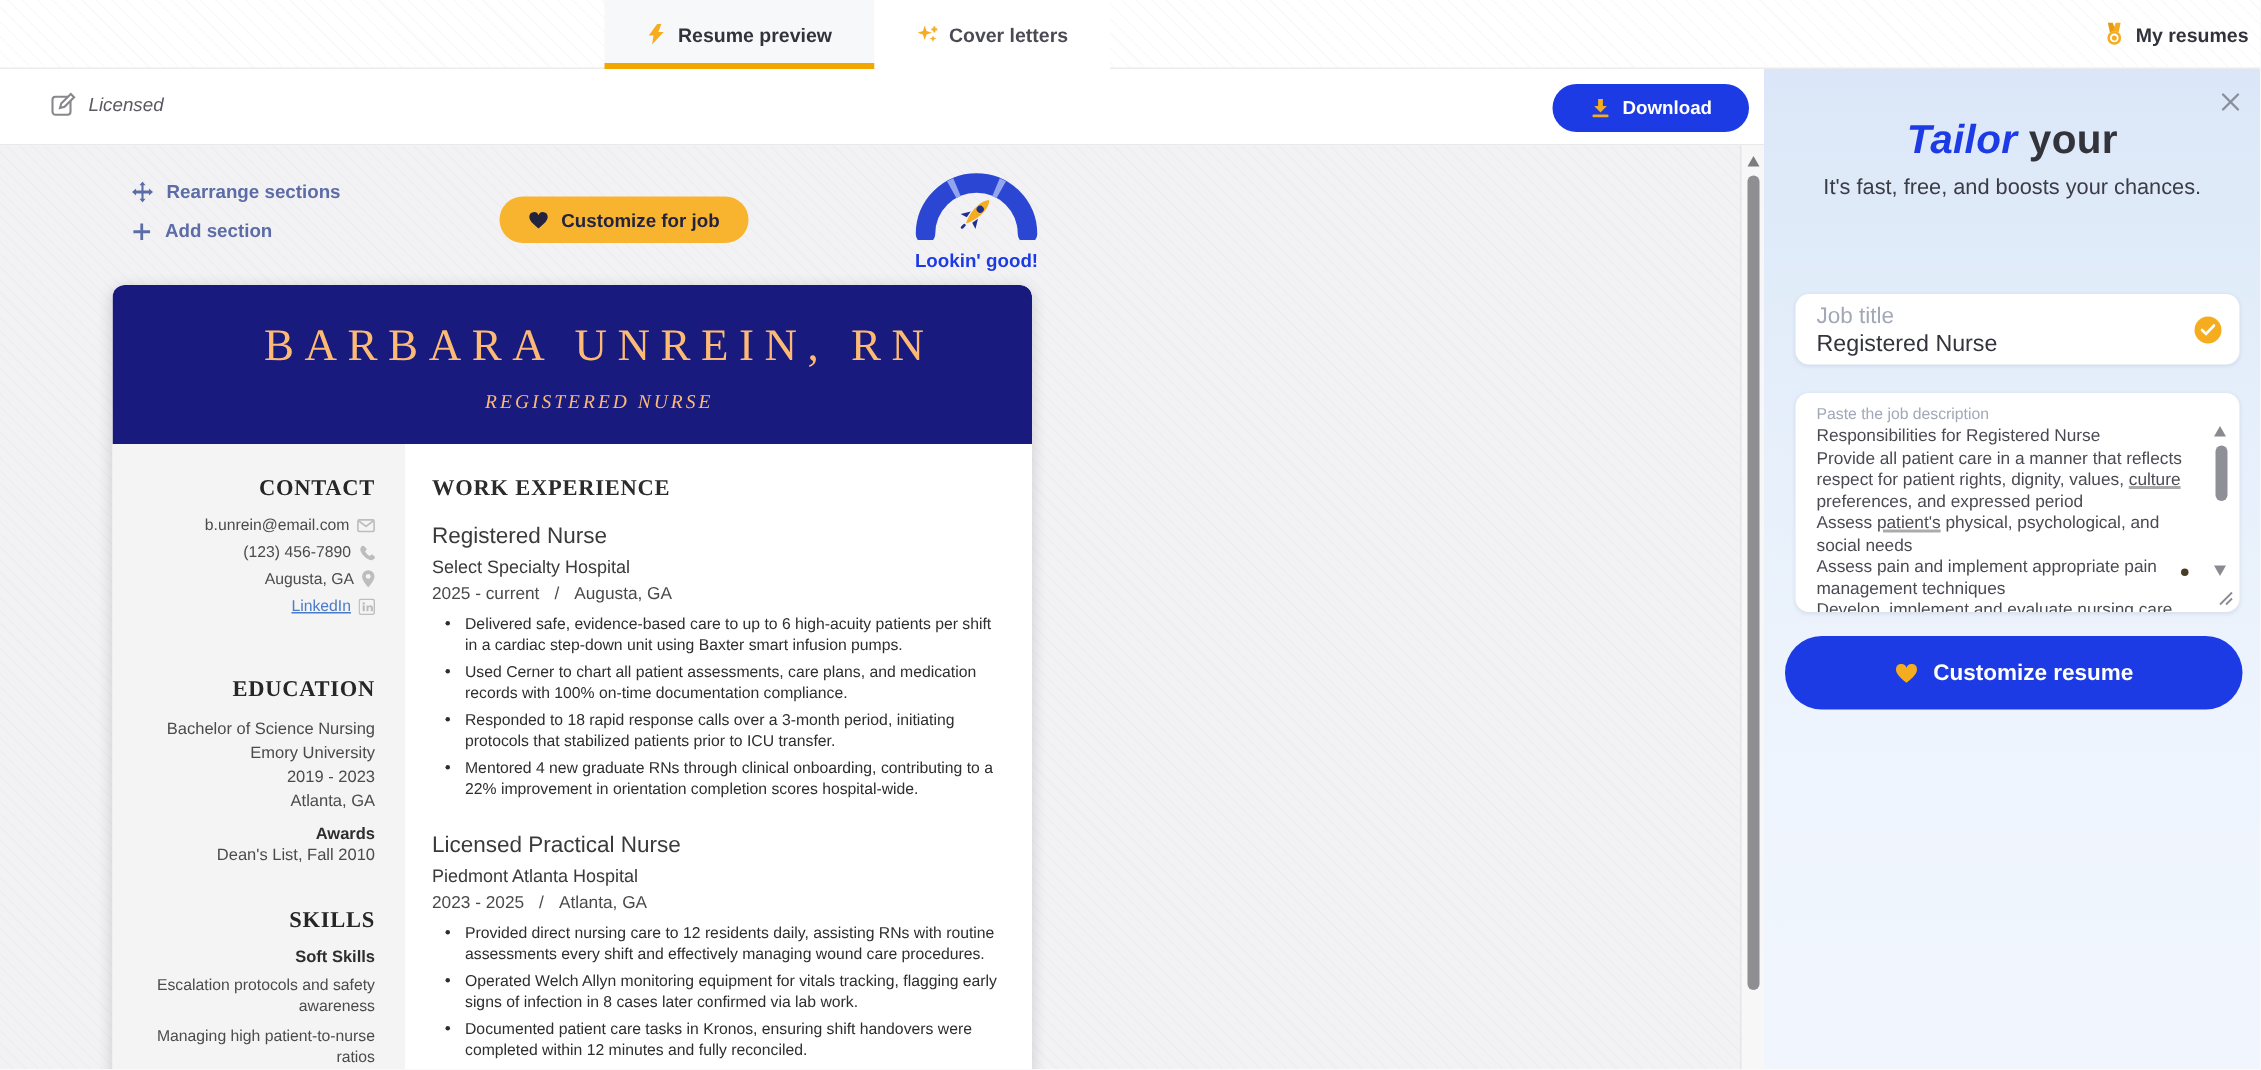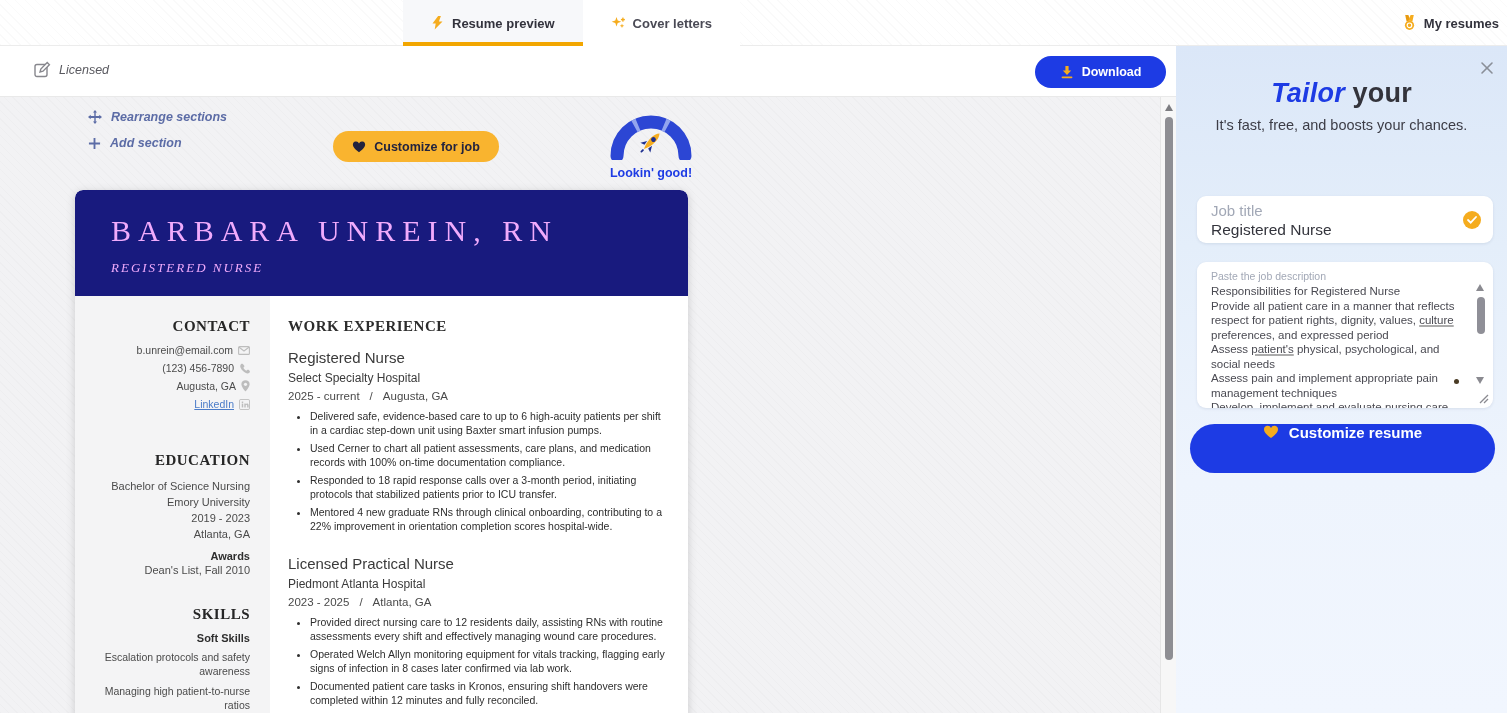--- a/index.html
+++ b/index.html
@@ -27,35 +27,35 @@
               font-size:12.5px; font-style:italic; color:#5a5a60; cursor:pointer; }
   .download-btn { position:absolute; left:1035px; top:10px; width:131px; height:32px; border:none;
                   border-radius:18px; background:#1d3be4; color:#fff; font-family:inherit;
                   font-size:12.5px; font-weight:bold; display:flex; align-items:center; justify-content:center;
                   gap:8px; cursor:pointer; }
 
   
   .preview { position:absolute; left:0; top:97px; width:1160px; height:616px; background:#f2f2f4;
              background-image:repeating-linear-gradient(45deg, rgba(0,0,0,0.015) 0 1px, transparent 1px 6px);
              overflow:hidden; }
-  .link-row { position:absolute; left:88px; top:13px;font-style:italic; }
+  .link-row { position:absolute; left:88px; top:24px; }
   .ctrl-link { display:flex; align-items:center; gap:9px; font-size:12.5px; font-weight:bold;
                color:#5c6ca6; cursor:pointer; margin-bottom:12px; }
   .customize-job-btn { position:absolute; left:333px; top:34px; width:166px; height:31px; border:none;
                        border-radius:16px; background:#f9b42f; color:#23233e; font-family:inherit;
                        font-size:12.5px; font-weight:bold; display:flex; align-items:center;
                        justify-content:center; gap:8px; cursor:pointer; }
   .score-widget { position:absolute; left:606px; top:13px; width:90px; text-align:center; }
   .score-caption { font-size:12.5px; font-weight:bold; color:#1d3be4; margin-top:2px; }
 
   
   .resume-doc { position:absolute; left:75px; top:93px; width:613px; height:700px;
                 background:#fff; border-radius:8px 8px 0 0; box-shadow:0 2px 10px rgba(0,0,0,0.16); overflow:hidden; }
-  .resume-header { height:106px; background:#181a7e; border-radius:8px 8px 0 0; text-align:left;
-                   color:#f0abfc; padding-top:24px;padding-left:36px; }
+  .resume-header { height:106px; background:#181a7e; border-radius:8px 8px 0 0; text-align:center;
+                   color:#fdba74; padding-top:24px;padding-left:36px; }
   .resume-name { font-family:"Liberation Serif", serif; font-size:30px; letter-spacing:7px; font-weight:normal; }
   .resume-title { font-family:"Liberation Serif", serif; font-size:13px; font-style:italic;
                   letter-spacing:2px; margin-top:12px; }
   .resume-body { display:flex; width:100%; height:594px; }
   .resume-left { width:195px; background:#f4f4f5; text-align:right; padding:22px 20px 0 28px; }
   .side-heading { font-family:"Liberation Serif", serif; font-size:15px; font-weight:bold;
                   color:#262626; letter-spacing:0.5px; margin-bottom:9px; }
   .contact-row { display:flex; justify-content:flex-end; align-items:center; gap:5px;
                  font-size:10.5px; color:#4b4b4b; margin-bottom:6px; }
   .contact-link { color:#4a7bc8; text-decoration:underline; cursor:pointer; }
@@ -110,21 +110,21 @@
            border-right:4.5px solid transparent; border-bottom:7px solid #8a8a90; cursor:pointer; }
   .ta-thumb { position:absolute; left:1.5px; top:13px; width:8px; height:37px; border-radius:4px;
               background:#8f8f97; cursor:pointer; }
   .ta-down { position:absolute; left:1px; bottom:0; width:0; height:0; border-left:4.5px solid transparent;
              border-right:4.5px solid transparent; border-top:7px solid #8a8a90; cursor:pointer; }
   .ta-grip { position:absolute; right:4px; bottom:4px; width:12px; height:12px; cursor:nwse-resize; }
   .marker-dot { position:absolute; right:34px; bottom:24px; width:5px; height:5px; border-radius:50%;
                 background:#4a3b25; }
   .customize-resume-btn { position:absolute; left:14px; top:378px; width:305px; height:49px; border:none;
                           border-radius:26px; background:#1d3be4; color:#fff; font-family:inherit;
-                          font-size:15px; font-weight:bold; display:flex; align-items:flex-start;
+                          font-size:15px; font-weight:bold; display:flex; align-items:center;
                           justify-content:center; gap:10px; cursor:pointer; }
   .icon { display:inline-flex; flex:none; }
 </style>
 </head>
 <body>
 
 <div class="app">
 
   <div class="topbar">
     <div class="tabs">

